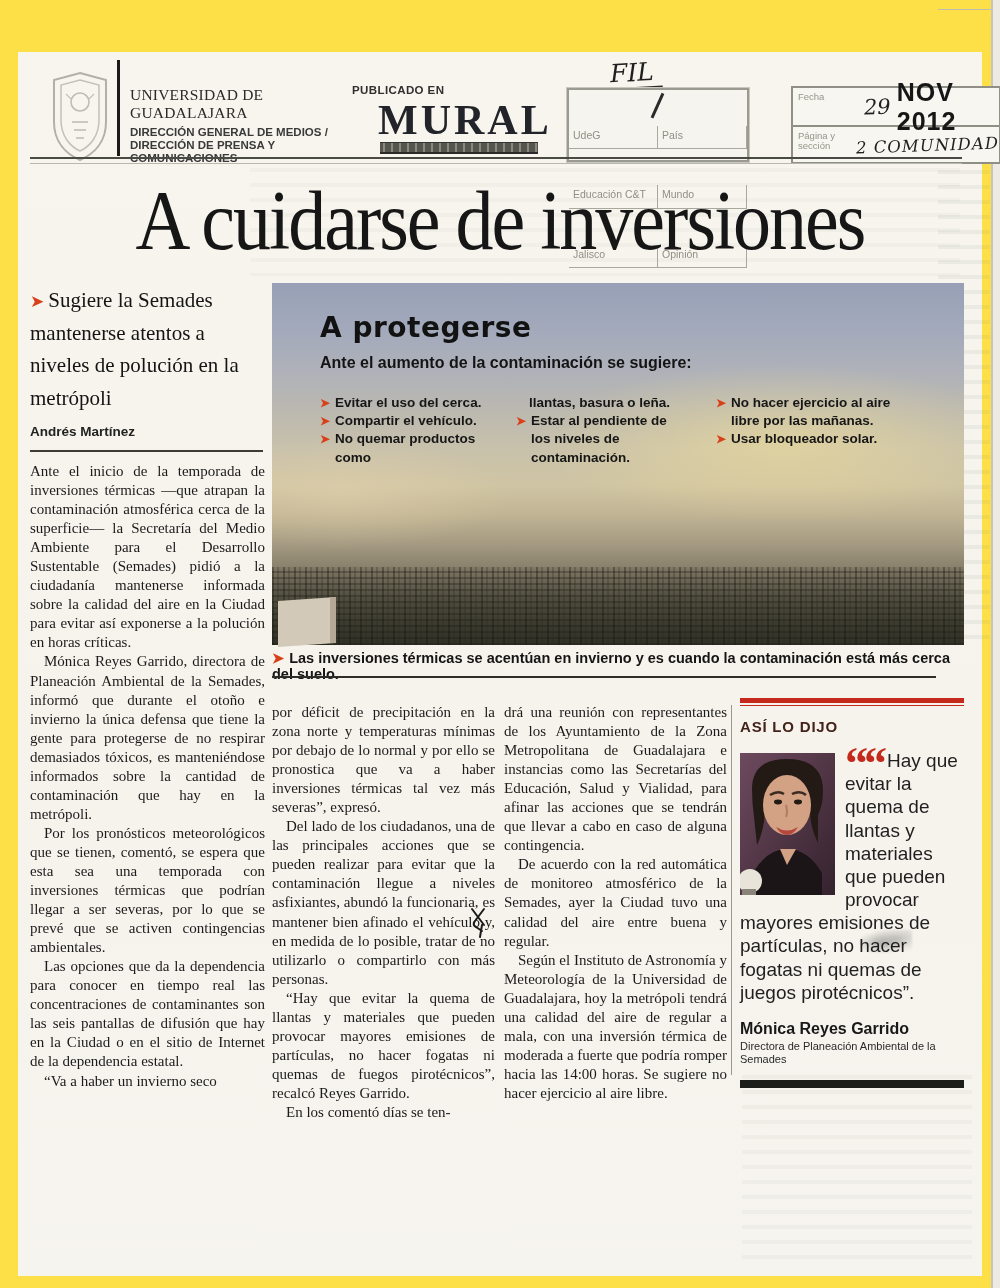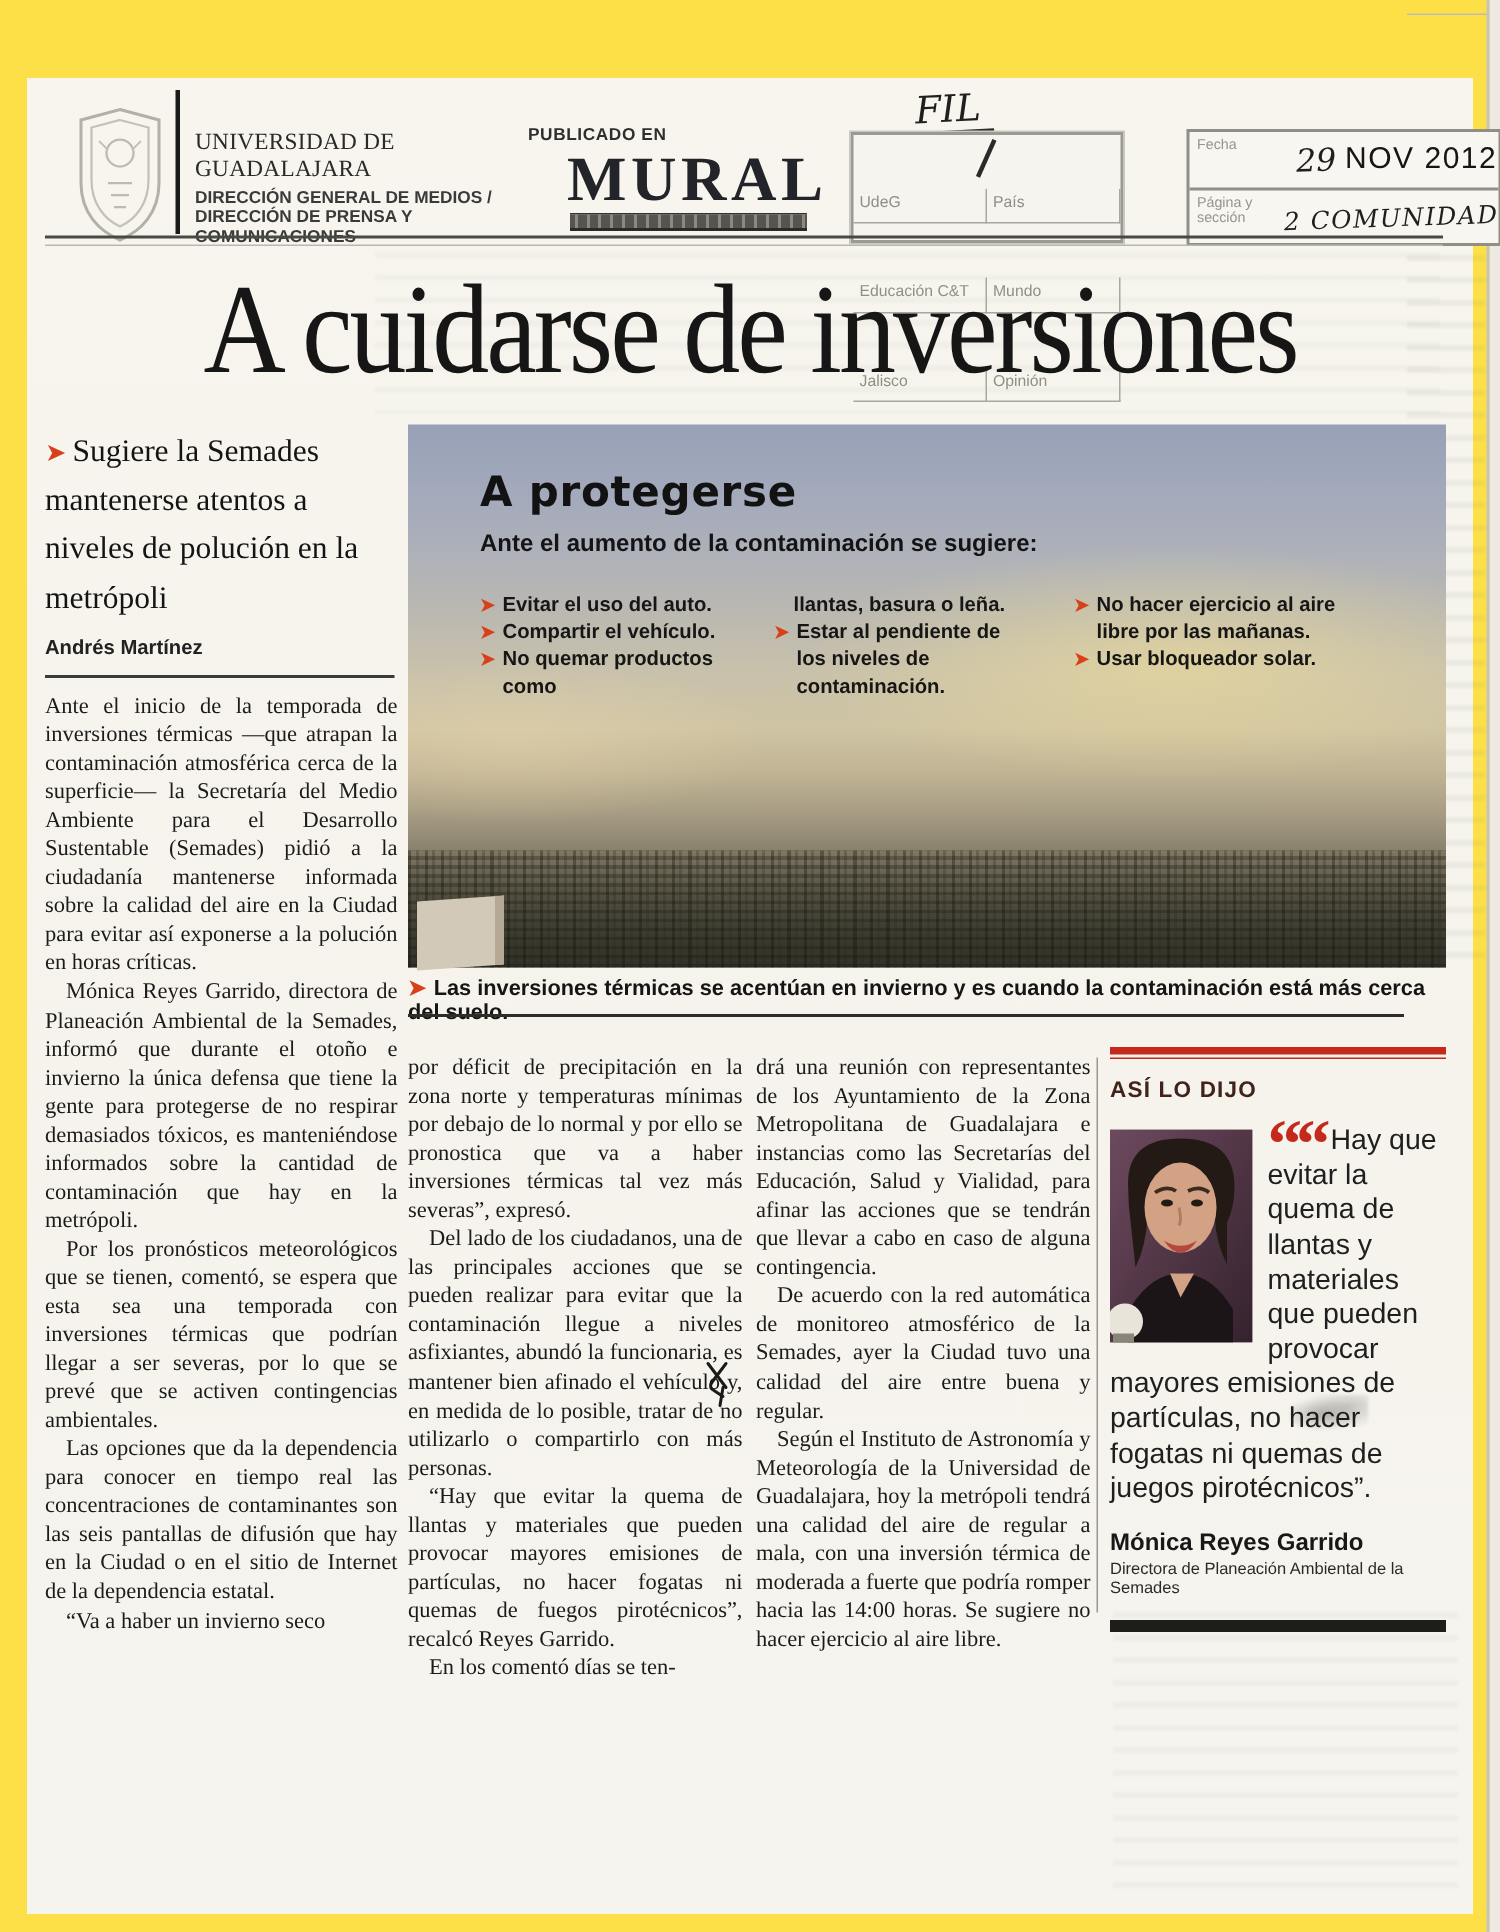--- a/index.html
+++ b/index.html
@@ -31,21 +31,21 @@
   .cat-check{position:absolute;left:78px;top:2px;width:20px;height:26px;}
   .cat-check:before{content:"";position:absolute;left:9px;top:0;width:2.5px;height:27px;
      background:#2a2a2a;transform:rotate(24deg);}
   .stamp-table{position:absolute;left:791px;top:86px;width:206px;height:74px;
      border:2.5px solid #8f8f85;background:#f8f6f0;}
   .stamp-row{display:flex;height:50%;border-bottom:2px solid #8f8f85;}
   .stamp-row:last-child{border-bottom:none;justify-content:flex-end;}
   .stamp-label{width:64px;font-size:9.5px;color:#95958b;padding:4px 0 0 5px;line-height:1.1;}
   .stamp-val{flex:1;display:flex;align-items:center;gap:6px;padding-left:2px;}
   .date-hand{font-size:21px;transform:rotate(-2deg);}
-  .date-print{font-weight:400;font-size:20px;letter-spacing:1px;color:#161616;}
+  .date-print{font-weight:700;font-size:25px;letter-spacing:1px;color:#161616;}
   .sect-hand{font-size:16.5px;letter-spacing:1px;transform:rotate(-2deg);white-space:nowrap;}
   .hdr-rule{position:absolute;left:30px;top:157px;width:932px;height:4px;
      border-top:2px solid #4a4a44;border-bottom:1px solid #b9b7ae;}
   .top-scan-line{position:absolute;left:938px;top:9px;width:62px;height:1px;background:#bdbdb6;}
   .right-edge{position:absolute;left:991px;top:0;width:2px;height:1288px;background:#c6c4bc;}
   .right-strip{position:absolute;left:993px;top:0;width:7px;height:1288px;background:#eceae2;}
   
   .ghost{position:absolute;opacity:.6;background:repeating-linear-gradient(180deg,
      rgba(110,125,105,.14) 0 4px,rgba(110,125,105,0) 4px 15px);filter:blur(.6px);}
   
@@ -196,21 +196,21 @@
   <div class="photo">
     <div class="city"></div>
     <div class="bldg"></div>
     <div class="info">
       <div class="info-title">A protegerse</div>
       <div class="info-sub">Ante el aumento de la contaminación se sugiere:</div>
       <div class="info-cols">
         <div class="info-col c1">
           <div class="b-item">
               <span class="arr">➤</span>
-              <span>Evitar el uso del auto.</span>
+              <span>Evitar el uso del cerca.</span>
             </div>
           <div class="b-item">
               <span class="arr">➤</span>
               <span>Compartir el vehículo.</span>
             </div>
           <div class="b-item">
               <span class="arr">➤</span>
               <span>No quemar productos como</span>
             </div>
         </div>

